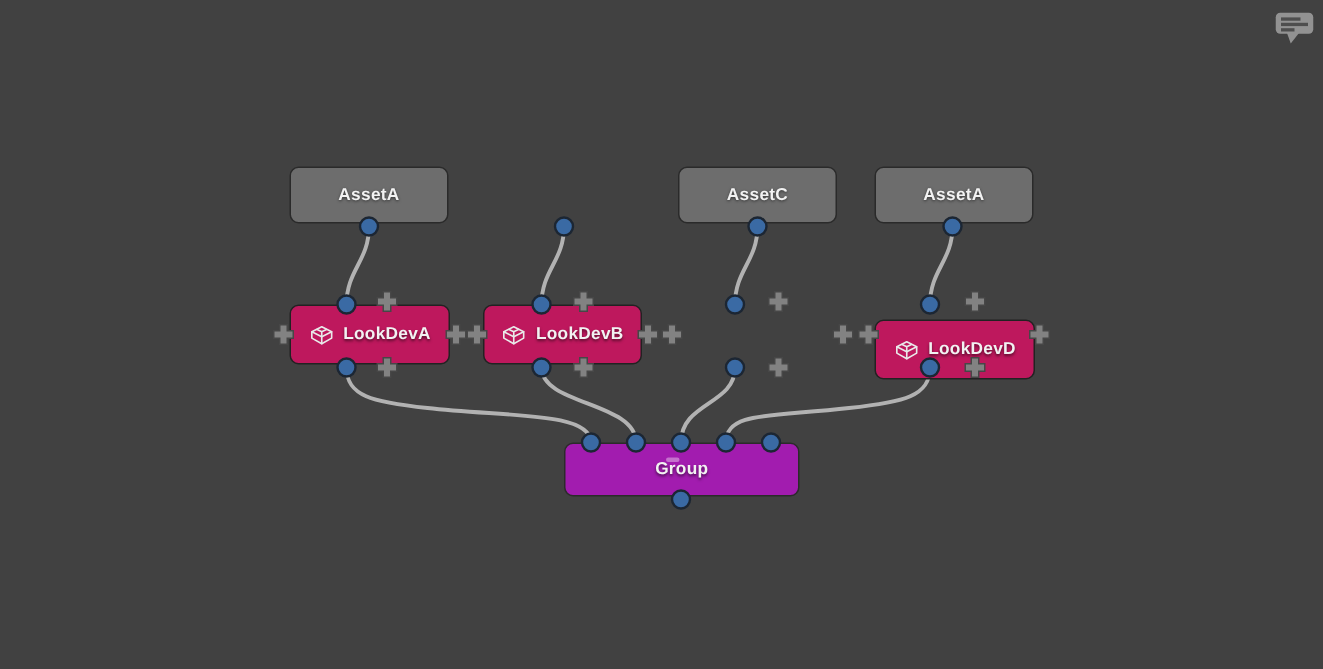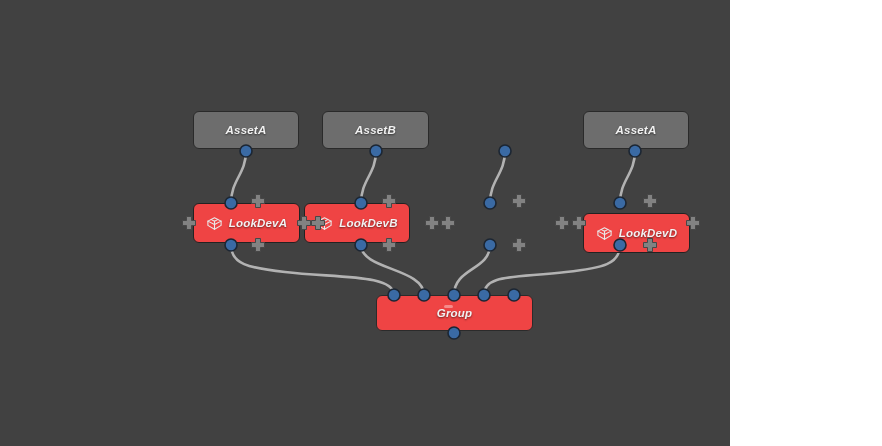--- a/index.html
+++ b/index.html
@@ -1,32 +1,32 @@
 <!DOCTYPE html>
 <html><head>
 <meta charset="utf-8">
 <style>
   html,body{margin:0;padding:0;}
   body{font-family:"Liberation Sans",sans-serif;}
   #canvas{
-    position:relative;width:730px;height:446px;background:#414141;overflow:hidden;font-style:italic;
+    position:relative;width:882px;height:446px;background:#414141;overflow:hidden;
   }
   svg.layer{position:absolute;left:0;top:0;}
   .wire{fill:none;stroke:#b2b2b2;stroke-width:2.6;stroke-linecap:round;}
   .port{fill:#3a6aa4;stroke:#1c2633;stroke-width:1.6;}
   .plus{fill:#828282;stroke:#474747;stroke-width:1;}
   .node{
     position:absolute;box-sizing:border-box;border-radius:6px;
     display:flex;align-items:center;justify-content:center;gap:6px;
     color:#f2f2f2;font-weight:bold;font-size:11.5px;letter-spacing:.2px;
     text-shadow:0 1px 2px rgba(0,0,0,.55);
   }
   .node-asset{background:#6d6d6d;border:1.5px solid #2a2a2a;}
-  .node-lookdev{background:#ef4444;border:1.5px solid #222222;}
-  .node-group{background:#ef4444;border:1.5px solid #2b2b2b;}
+  .node-lookdev{background:#be185d;border:1.5px solid #222222;}
+  .node-group{background:#a21caf;border:1.5px solid #2b2b2b;}
   .box-icon{flex:0 0 auto;display:block;}
   .box-icon path{fill:none;stroke:#e9e9e9;stroke-width:1.15;stroke-linejoin:round;stroke-linecap:round;}
   .group-dash{
     position:absolute;left:67px;top:9px;width:9px;height:2.5px;border-radius:2px;
     background:rgba(255,255,255,.38);
   }
   #annotation-button{position:absolute;left:849px;top:7px;width:30px;height:24px;cursor:pointer;}
 </style>
 </head>
 <body>
@@ -40,37 +40,37 @@
     <path class="wire" d="M635,151 C635,174 620,180 620,203"></path>
     <path class="wire" d="M231,245 C231,264 248,268 285,272 C335,278 394,274 394,295"></path>
     <path class="wire" d="M361,245 C361,270 424,268 424,295"></path>
     <path class="wire" d="M490,245 C490,270 454,268 454,295"></path>
     <path class="wire" d="M620,245 C620,264 603,268 566,272 C514,278 484,274 484,295"></path>
   </svg>
 
   <div class="node node-asset" style="left:193px;top:111px;width:106px;height:38px;">
     <span>AssetA</span>
   </div>
-  <div class="node node-asset" style="left:322px;top:111px;width:107px;height:38px;">
-    <span>AssetB</span>
+  <div class="node node-asset" style="left:452px;top:111px;width:106px;height:38px;">
+    <span>AssetC</span>
   </div>
   <div class="node node-asset" style="left:583px;top:111px;width:106px;height:38px;">
     <span>AssetA</span>
   </div>
 
   <div class="node node-lookdev" style="left:193px;top:203px;width:107px;height:40px;">
     <svg class="box-icon" width="17" height="15" viewBox="0 0 18 15">
       <path d="M9 1.5 L16 5 L9 8.5 L2 5 Z"></path>
         <path d="M2 5 L2 9.5 L9 13.5 L16 9.5 L16 5"></path>
       <path d="M9 8.5 L9 13.5"></path>
         <path d="M9 5 L5.7 3.4 M9 5 L12.3 3.4 M9 5 L9 8"></path>
     </svg>
     <span>LookDevA</span>
   </div>
-  <div class="node node-lookdev" style="left:304px;top:203px;width:106px;height:40px;">
+  <div class="node node-lookdev" style="left:322px;top:203px;width:106px;height:40px;">
     <svg class="box-icon" width="17" height="15" viewBox="0 0 18 15">
       <path d="M9 1.5 L16 5 L9 8.5 L2 5 Z"></path>
         <path d="M2 5 L2 9.5 L9 13.5 L16 9.5 L16 5"></path>
       <path d="M9 8.5 L9 13.5"></path>
         <path d="M9 5 L5.7 3.4 M9 5 L12.3 3.4 M9 5 L9 8"></path>
     </svg>
     <span>LookDevB</span>
   </div>
   <div class="node node-lookdev" style="left:583px;top:213px;width:107px;height:40px;">
     <svg class="box-icon" width="17" height="15" viewBox="0 0 18 15">

